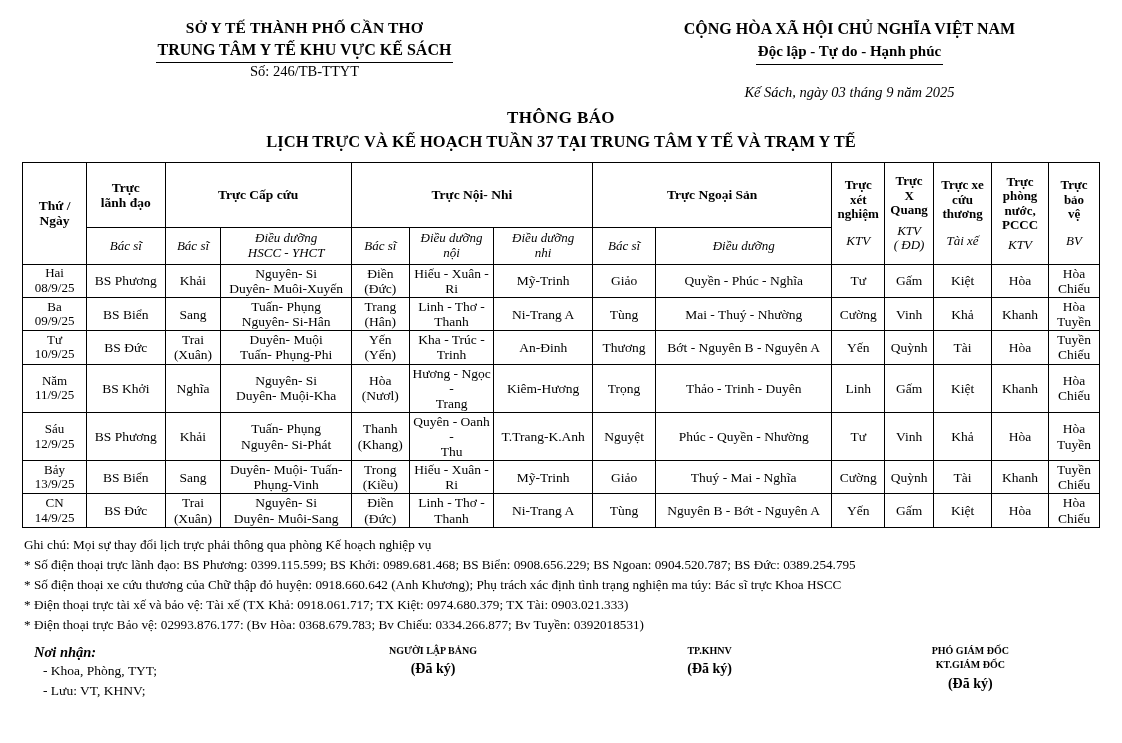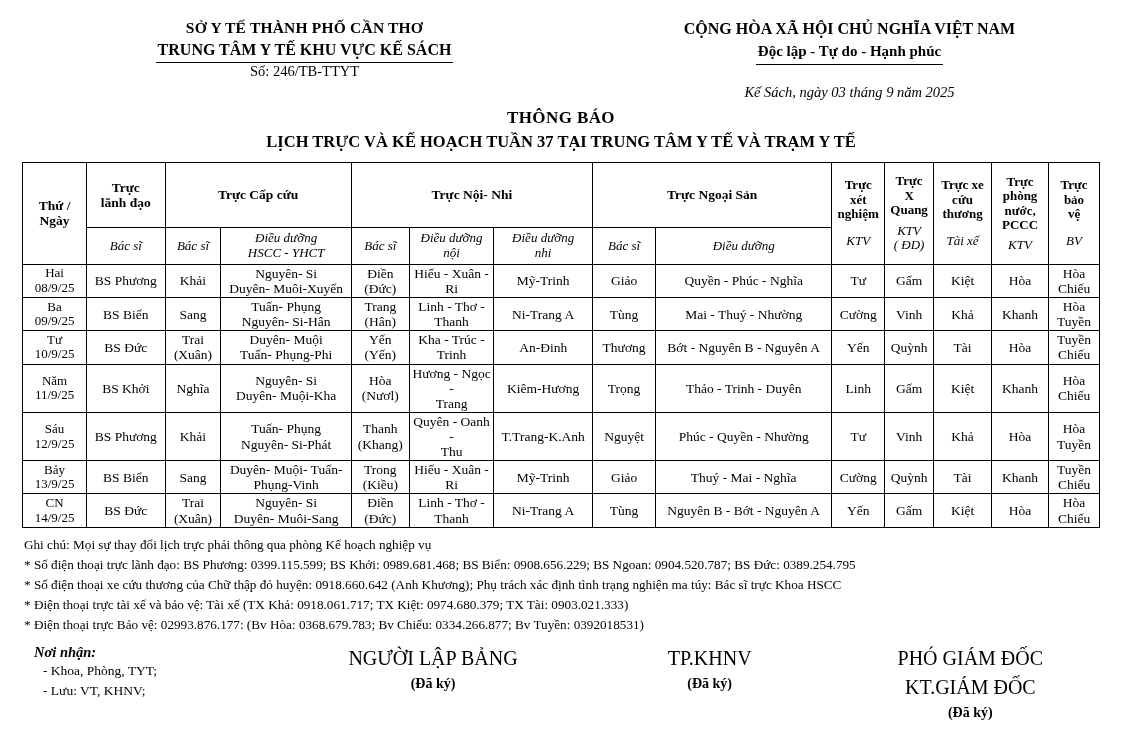--- a/index.html
+++ b/index.html
@@ -158,22 +158,22 @@
     font-size: 14.5px;
     font-style: italic;
     font-weight: bold;
   }
   .recv-item {
     font-size: 13.5px;
     padding-left: 9px;
     line-height: 1.5;
   }
   .sign-title {
-    font-size: 20px;
-    font-weight: normal;
+    font-size: 10px;
+    font-weight: bold;
     line-height: 1.45;
   }
   .sign-sub {
     font-size: 14px;
     font-weight: bold;
     line-height: 1.5;
   }
 </style>
 </head>
 <body>

